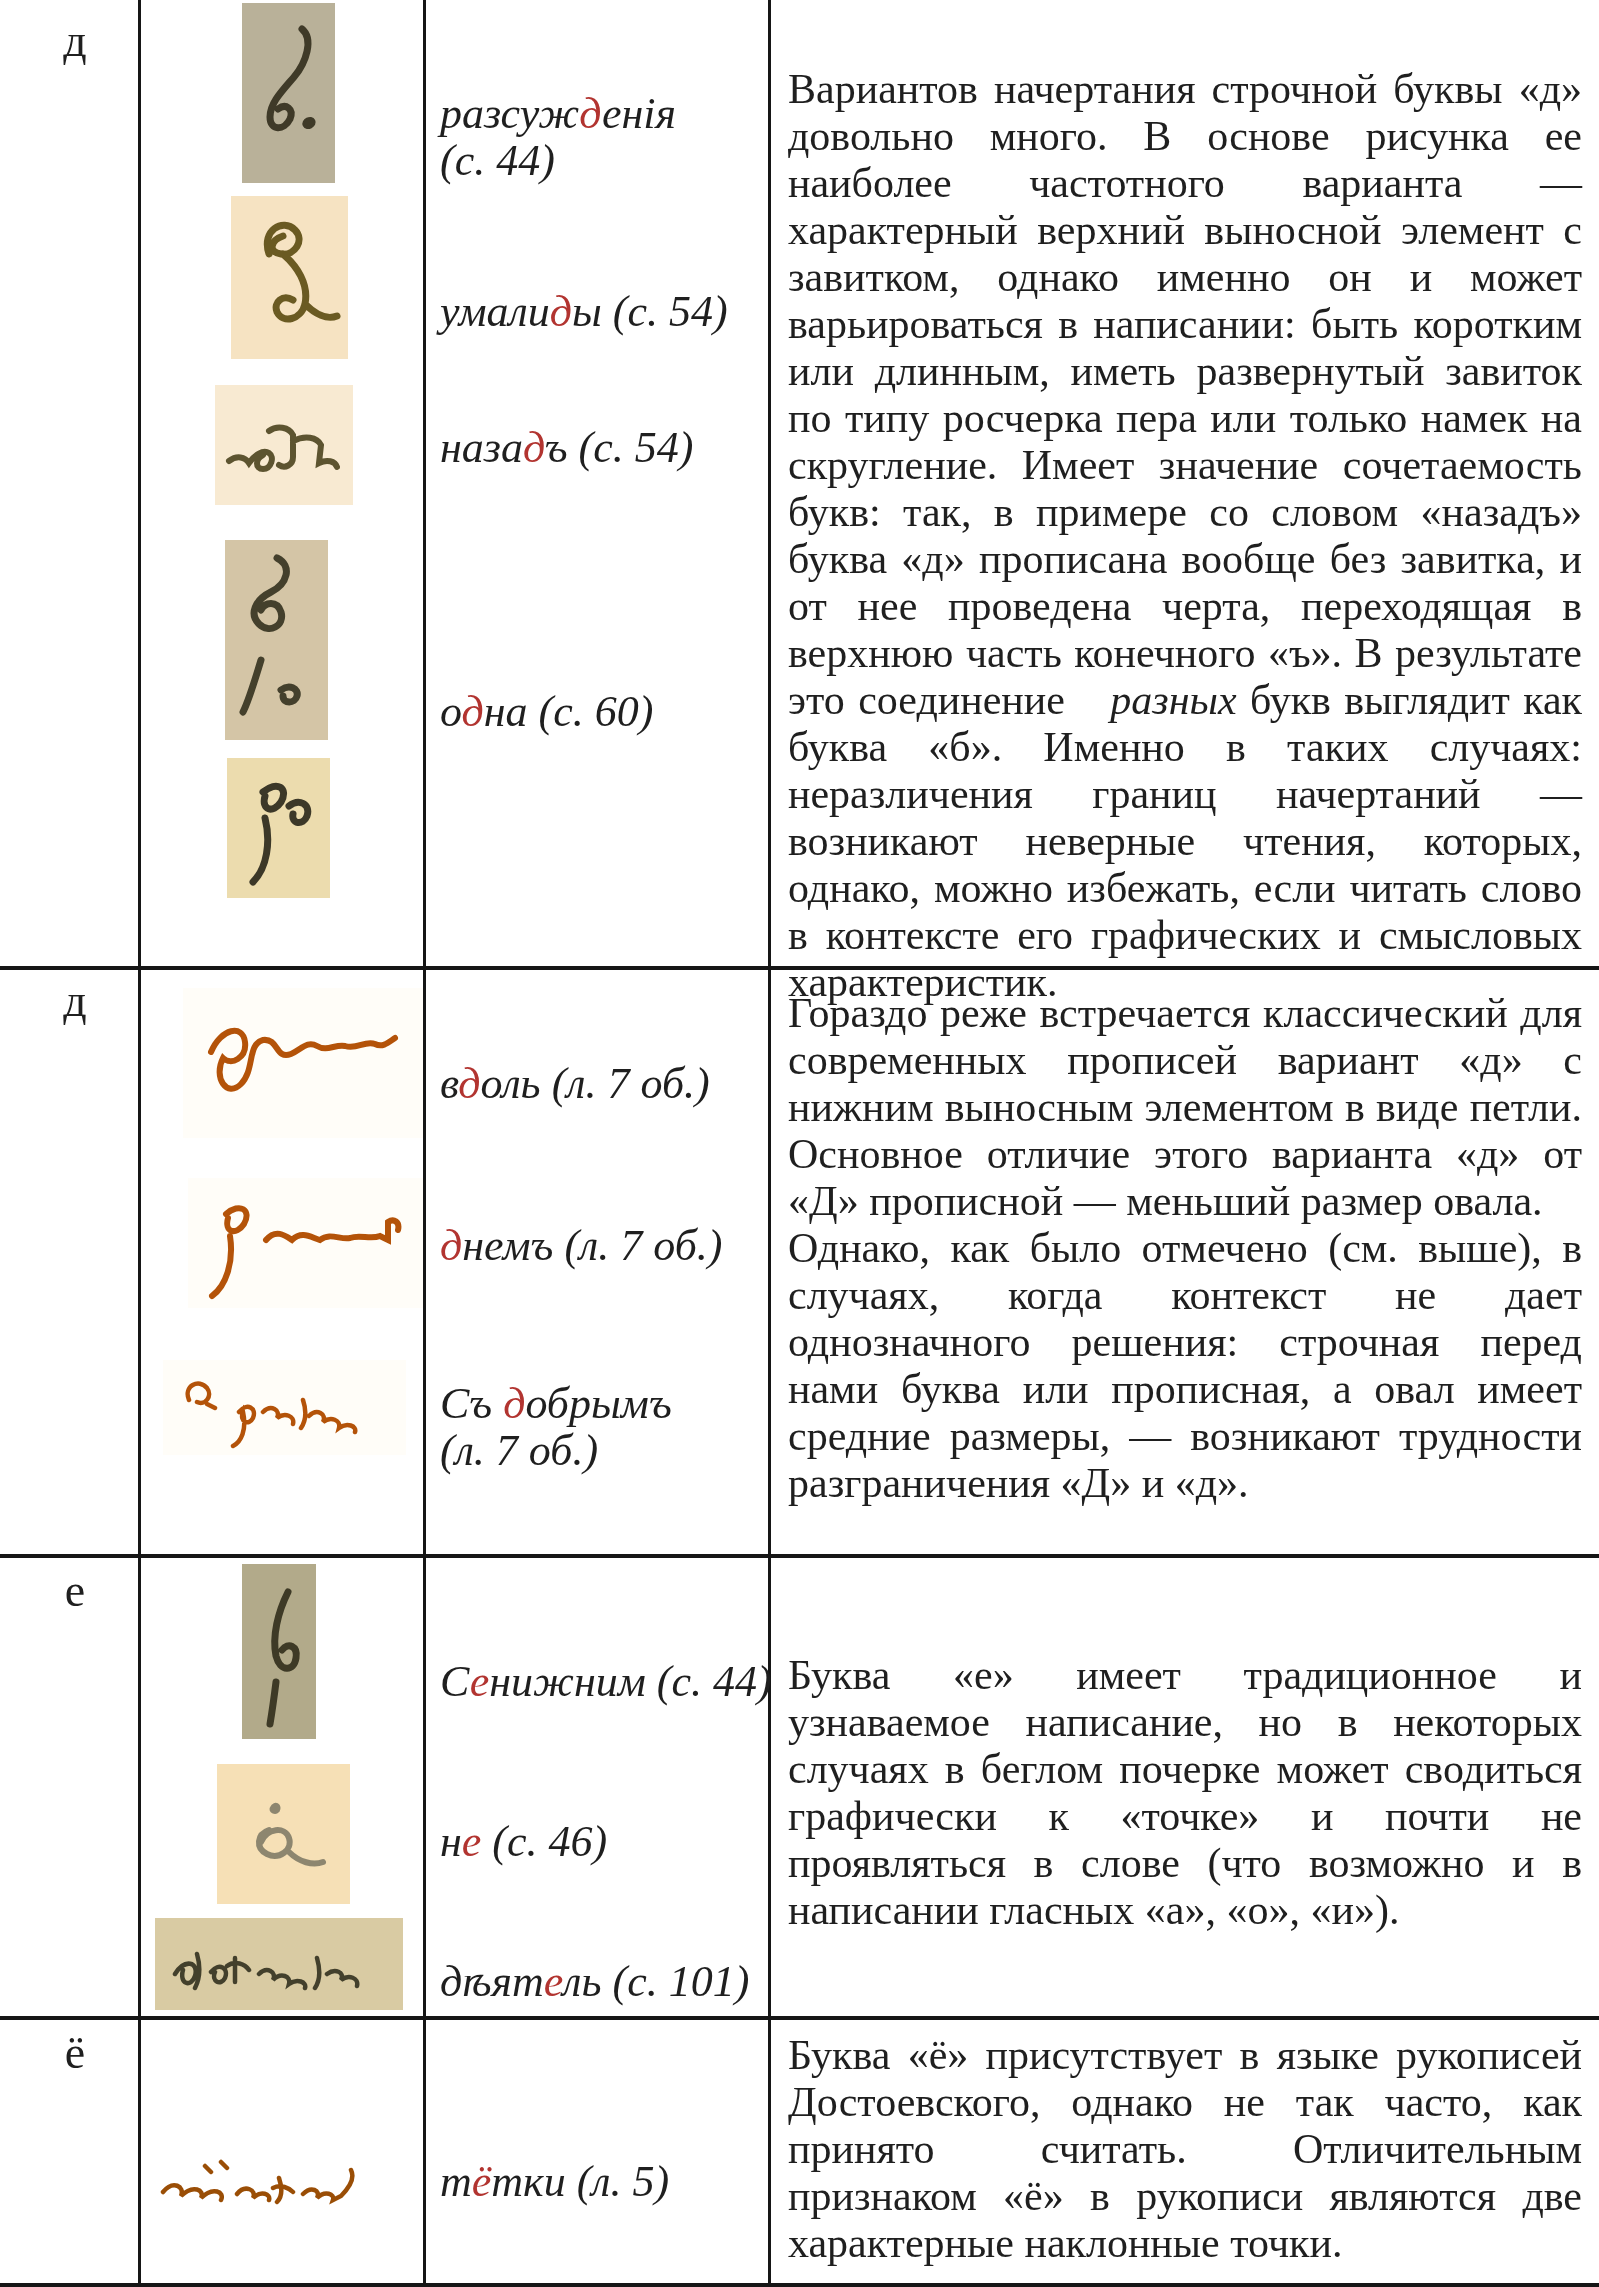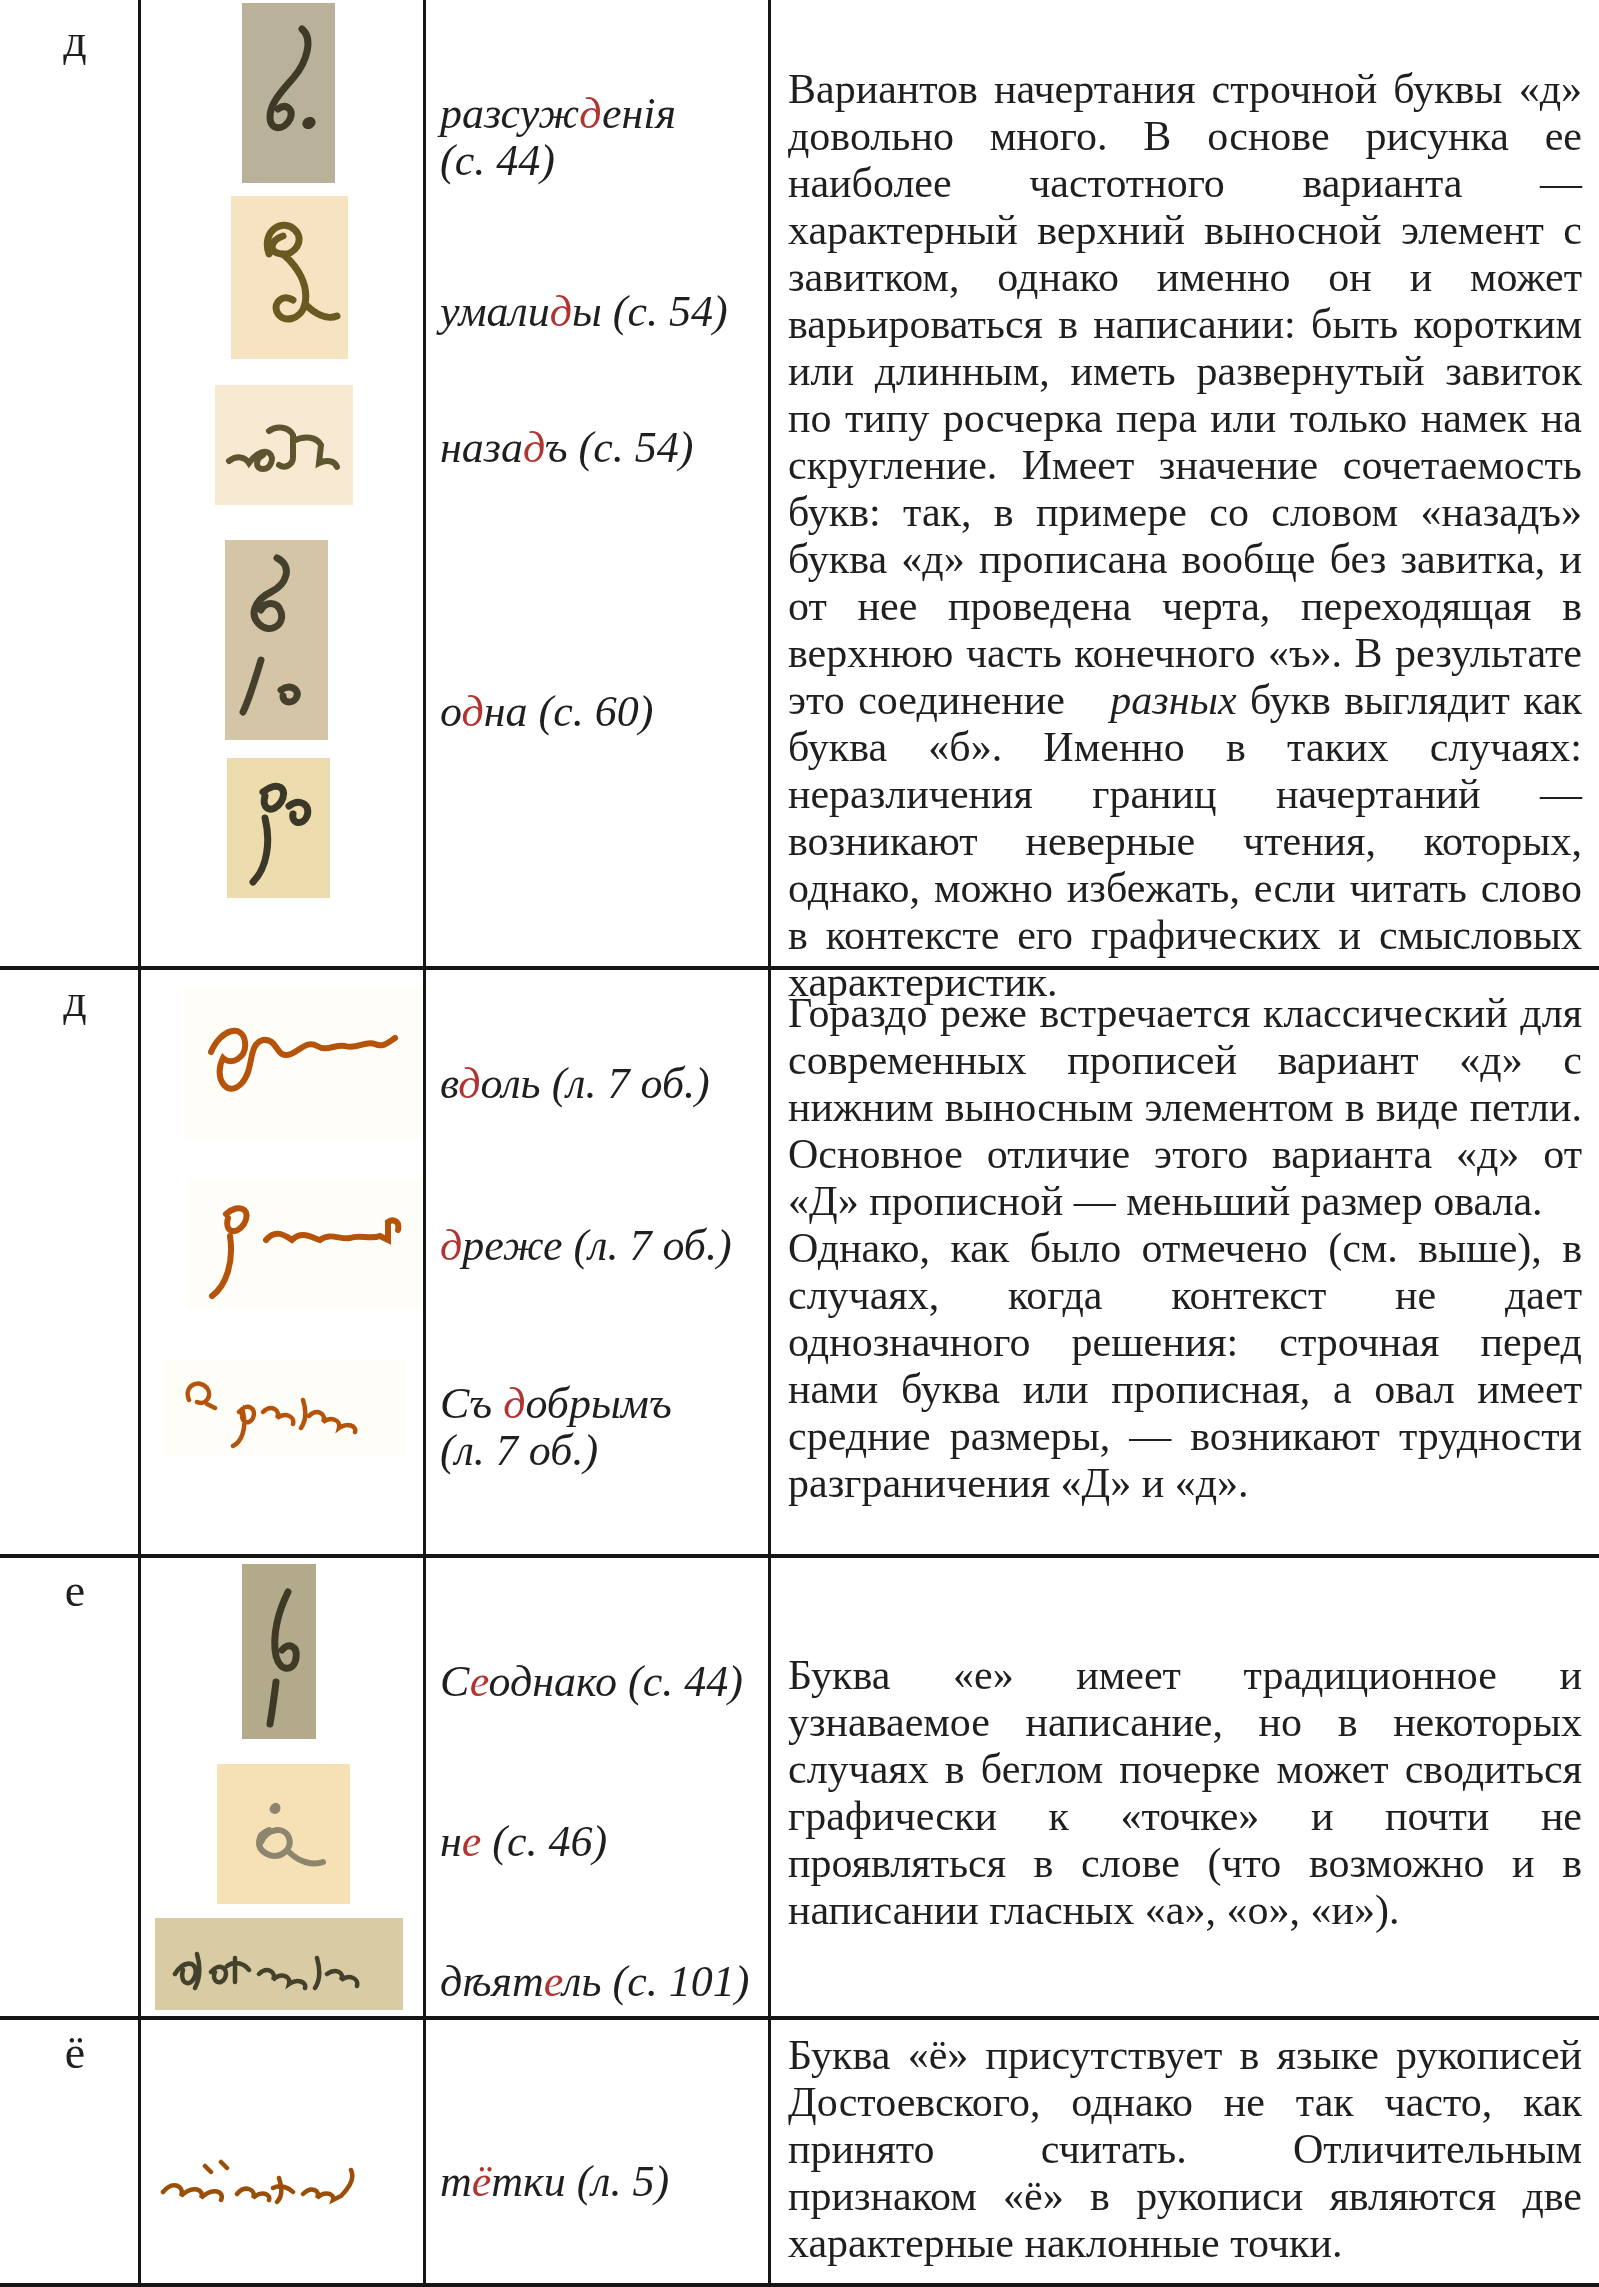--- a/index.html
+++ b/index.html
@@ -101,21 +101,21 @@
   <div class="sample" style="left: 163px; top: 1360px; width: 243px; height: 95px; background: rgb(255, 253, 248); color: rgb(180, 83, 9);">
     <svg viewBox="0 0 243 95" preserveAspectRatio="none">
       <path d="M26 40 C20 26 36 18 44 28 C50 36 42 46 34 42 M44 44 L52 48 M76 52 C84 42 94 48 90 58 C86 66 76 62 80 52 C84 70 78 82 70 86 M100 52 C108 44 118 50 114 58 C122 52 132 56 130 64 M140 40 C144 52 142 62 138 68 M146 56 C154 48 164 54 160 62 C168 56 178 60 176 68 C184 62 194 66 192 72" fill="none" stroke="currentColor" stroke-width="4.5" stroke-linecap="round"></path>
     </svg>
   </div>
 
   <div class="example" style="top:1060px">
     <span>в</span><span class="hl">д</span><span>оль</span><span class="ref"> (л. 7 об.)</span>
   </div>
   <div class="example" style="top:1222px">
-    <span></span><span class="hl">д</span><span>реже</span><span class="ref"> (л. 7 об.)</span>
+    <span></span><span class="hl">д</span><span>немъ</span><span class="ref"> (л. 7 об.)</span>
   </div>
   <div class="example" style="top:1380px">
     <span>Съ </span><span class="hl">д</span><span>обрымъ</span><span class="ref block">(л. 7 об.)</span>
   </div>
 
   <div class="desc" style="top:990px">
     <p>Гораздо реже встречается классический для современных прописей вариант «д» с нижним выносным элементом в виде петли. Основное отличие этого варианта «д» от «Д» прописной — меньший размер овала.</p>
     <p>Однако, как было отмечено (см. выше), в случаях, когда контекст не дает однозначного решения: строчная перед нами буква или прописная, а овал имеет средние размеры, — возникают трудности разграничения «Д» и «д».</p>
   </div>
 
@@ -131,21 +131,21 @@
       <path d="M56 44 C58 40 62 42 60 46 C58 48 54 46 56 44 M44 78 C50 64 68 62 72 74 C76 86 62 96 50 90 C38 84 40 70 52 66 M72 88 C82 98 96 102 106 98" fill="none" stroke="currentColor" stroke-width="6" stroke-linecap="round"></path>
     </svg>
   </div>
   <div class="sample" style="left: 155px; top: 1918px; width: 248px; height: 92px; background: rgb(217, 203, 163); color: rgb(67, 64, 44);">
     <svg viewBox="0 0 248 92" preserveAspectRatio="none">
       <path d="M20 56 C30 40 44 44 40 58 C36 70 24 66 28 52 M42 36 C46 50 44 62 40 70 M56 54 C64 44 74 50 70 60 C66 68 56 64 60 54 M80 40 L80 64 M72 48 C80 42 90 46 94 52 M104 56 C112 48 122 54 118 62 C126 54 136 58 134 66 C142 60 152 64 150 70 M162 40 C166 54 164 64 160 70 M172 56 C180 50 190 54 186 62 C194 56 204 60 202 68" fill="none" stroke="currentColor" stroke-width="4.5" stroke-linecap="round"></path>
     </svg>
   </div>
 
   <div class="example" style="top:1658px">
-    <span>С</span><span class="hl">е</span><span>однако</span><span class="ref"> (с. 44)</span>
+    <span>С</span><span class="hl">е</span><span>нижним</span><span class="ref"> (с. 44)</span>
   </div>
   <div class="example" style="top:1818px">
     <span>н</span><span class="hl">е</span><span></span><span class="ref"> (с. 46)</span>
   </div>
   <div class="example" style="top:1958px">
     <span>дѣят</span><span class="hl">е</span><span>ль</span><span class="ref"> (с. 101)</span>
   </div>
 
   <div class="desc" style="top:1652px">
     <p>Буква «е» имеет традиционное и узнаваемое написание, но в некоторых случаях в беглом почерке может сводиться графически к «точке» и почти не проявляться в слове (что возможно и в написании гласных «а», «о», «и»).</p>

